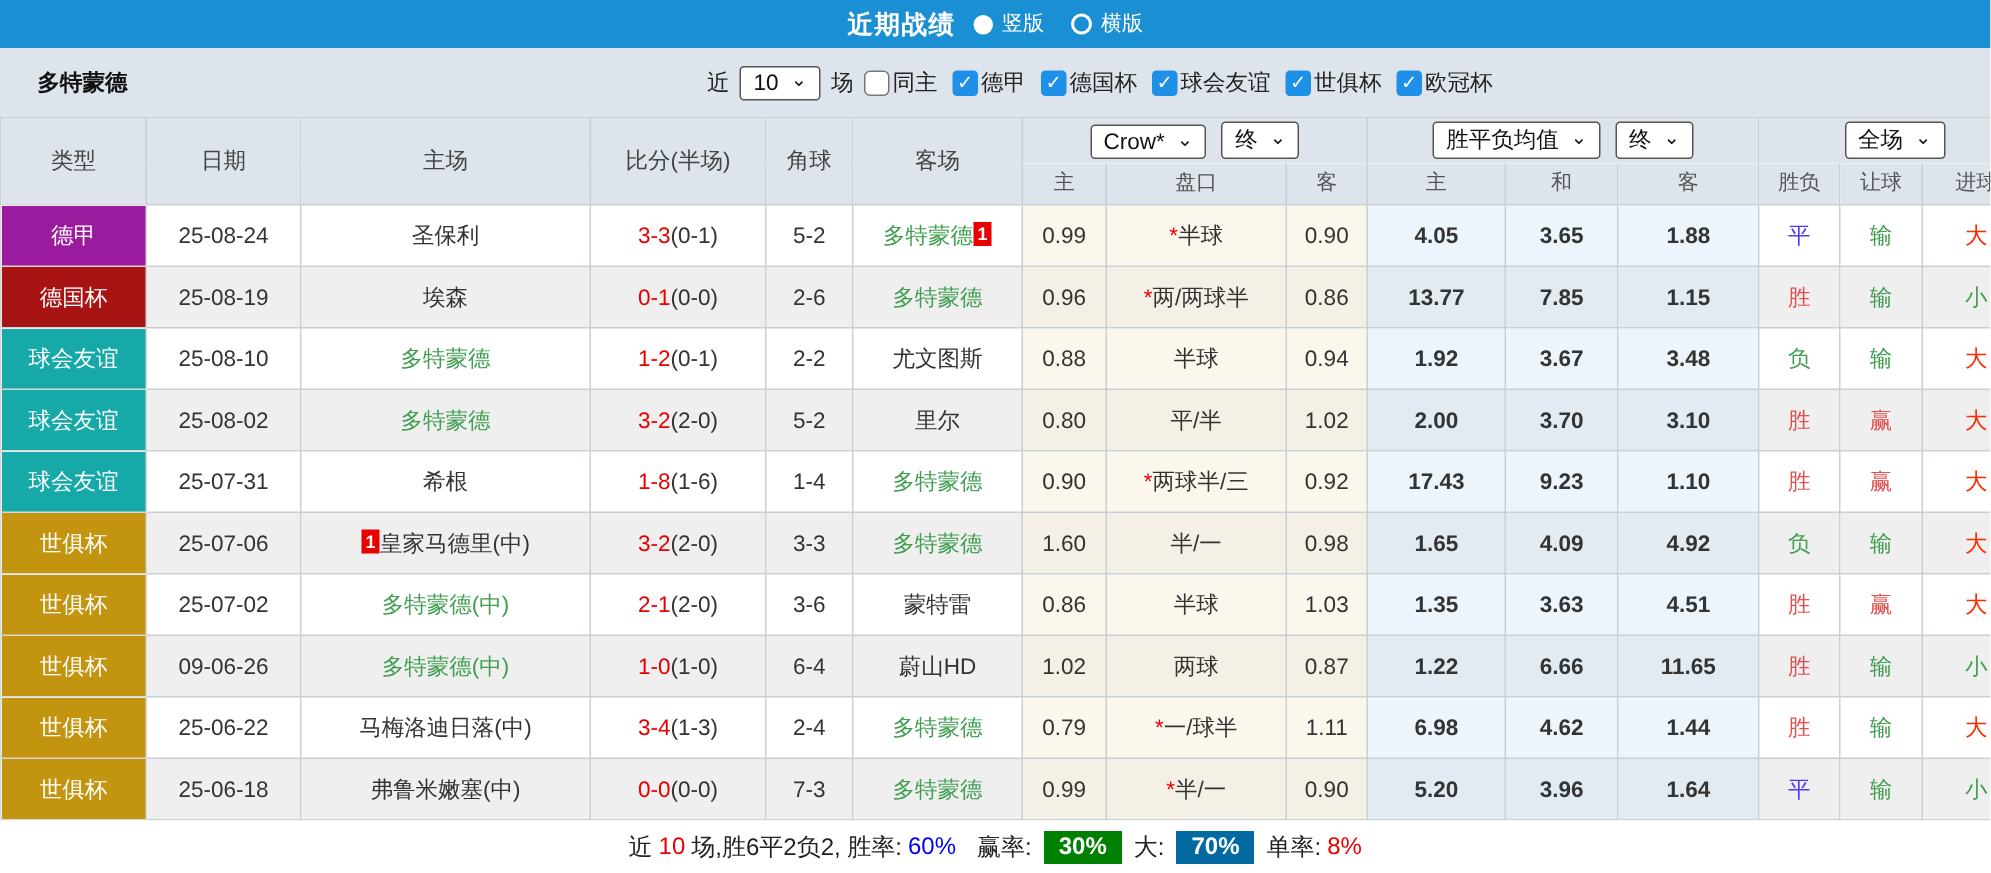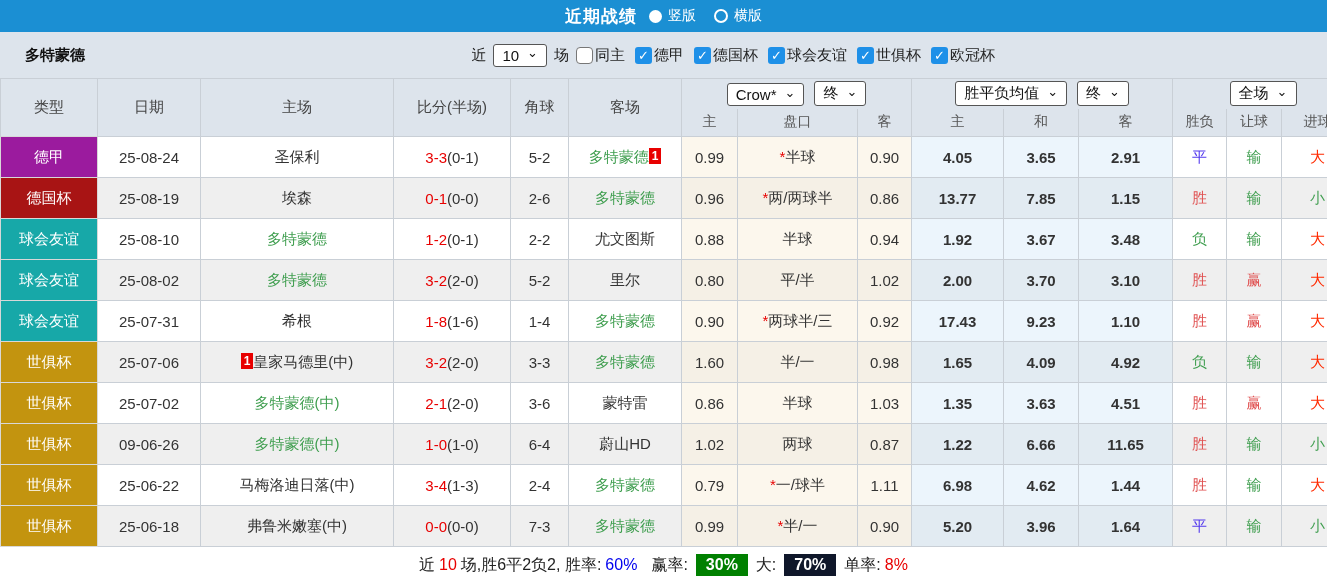--- a/index.html
+++ b/index.html
@@ -54,21 +54,21 @@
   .badge1 { display:inline-block; background:#e80000; color:#fff; font-size:12px;
     font-weight:bold; line-height:16px; padding:0 3px; vertical-align:2px; }
 
   
   .footer { height:36px; display:flex; align-items:center; justify-content:center;
     gap:4px; font-size:16px; color:#222; background:#fff; }
   .f-red { color:#e80000; }
   .f-blue { color:#0000ee; }
   .chip { color:#fff; font-weight:bold; padding:2px 10px; margin:0 4px; }
   .chip.green { background:#008000; }
-  .chip.red { background:#0f172a; }
+  .chip.red { background:#0369a1; }
 </style>
 </head>
 <body>
 
 <div class="topbar">
   <span class="title">近期战绩</span>
   <div class="radio-group">
     <span class="radio-item">
       <span class="radio-dot on"></span>
       <span>竖版</span>
@@ -196,21 +196,21 @@
           <td>25-08-24</td>
           <td><span class="">圣保利</span></td>
           <td><span class="score-main">3-3</span><span class="score-half">(0-1)</span></td>
           <td>5-2</td>
           <td><span class="dortmund">多特蒙德</span><span class="badge1">1</span></td>
           <td class="tint-asia">0.99</td>
           <td class="tint-asia"><span class="star">*</span>半球</td>
           <td class="tint-asia">0.90</td>
           <td class="tint-eu">4.05</td>
           <td class="tint-eu">3.65</td>
-          <td class="tint-eu">2.91</td>
+          <td class="tint-eu">1.88</td>
           <td style="color: rgb(82, 56, 238);">平</td>
           <td style="color: rgb(63, 158, 79);">输</td>
           <td style="color: rgb(255, 42, 0);">大</td>
         </tr>
         <tr class="even">
           <td class="league" style="background: rgb(168, 20, 20);">德国杯</td>
           <td>25-08-19</td>
           <td><span class="">埃森</span></td>
           <td><span class="score-main">0-1</span><span class="score-half">(0-0)</span></td>
           <td>2-6</td>

